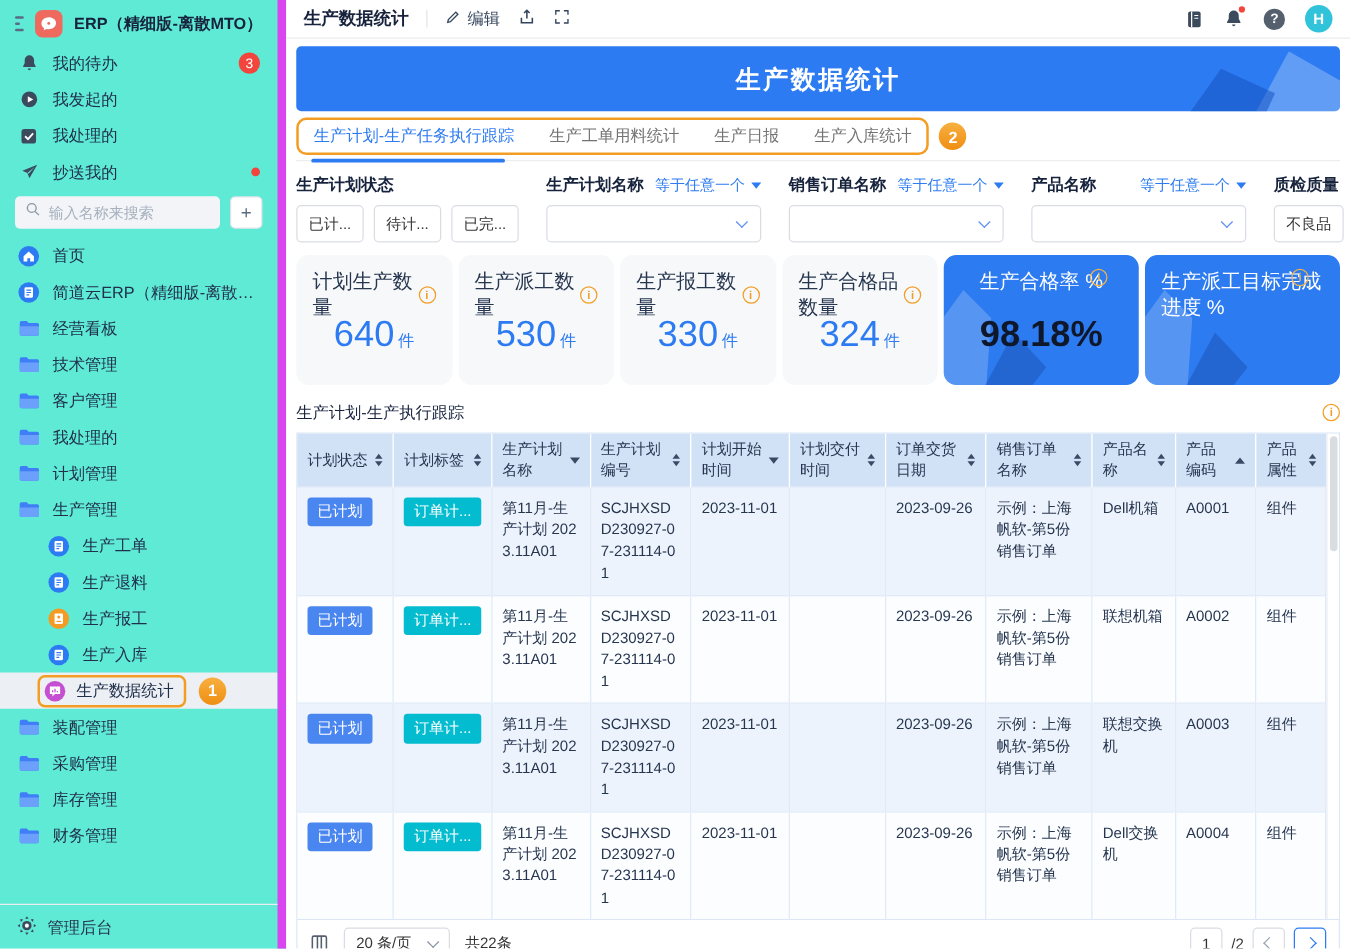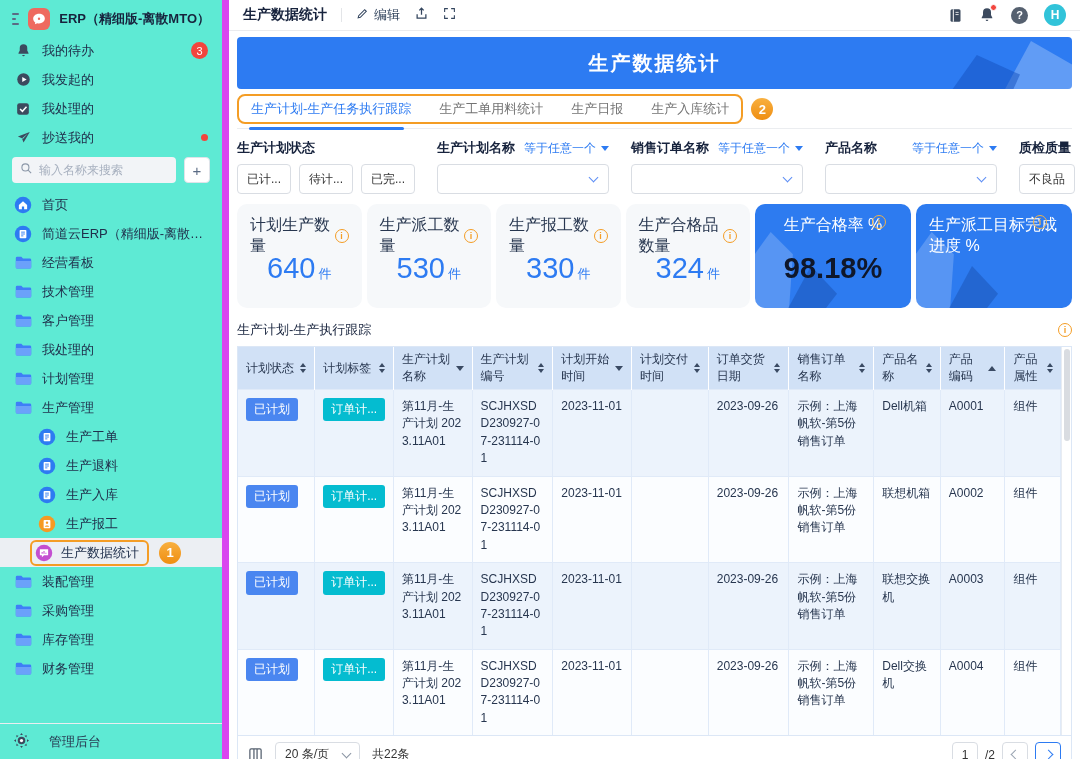--- a/index.html
+++ b/index.html
@@ -33,21 +33,21 @@
   font-size:15px; color:#5a6b84; display:flex; align-items:center; justify-content:center; cursor:pointer; }
 .nav { flex:1; overflow:hidden; }
 .child { padding-left:38px; }
 .srow.active { background:#eceff3; }
 .anno-box { display:inline-flex; align-items:center; gap:8px; border:2px solid #f49d25;
   border-radius:6px; padding:2px 8px 2px 3px; }
 .anno-num { width:22px; height:22px; border-radius:50%; flex:none;
   background:linear-gradient(180deg,#f8b040,#ef8e12); color:#fff; font-size:13px; font-weight:bold;
   display:flex; align-items:center; justify-content:center; }
 .sb-footer { border-top:1px solid #ebedf0; height:36px; display:flex; align-items:center;
-  gap:20px; padding:0 14px; font-size:13px; cursor:pointer; }
+  gap:9px; padding:0 14px; font-size:13px; cursor:pointer; }
 
 
 .main { flex:1; display:flex; flex-direction:column; height:100%; overflow:hidden; background:#fff; }
 .topbar { height:31px; min-height:31px; border-bottom:1px solid #eaebee; display:flex;
   align-items:center; padding:0 14px; gap:14px; }
 .tb-title { font-size:14px; font-weight:bold; color:#17233d; }
 .tb-sep { width:1px; height:14px; background:#e3e5e8; }
 .tb-act { display:flex; align-items:center; gap:5px; font-size:13px; color:#33455e; cursor:pointer; }
 .tb-right { margin-left:auto; display:flex; align-items:center; gap:16px; }
 .bell-wrap { position:relative; cursor:pointer; display:flex; }
@@ -329,37 +329,37 @@
               <circle cx="12" cy="12" r="11" fill="#2d7bf2"></circle>
               <rect x="7.5" y="6.5" width="9" height="11" rx="1.2" fill="#fff"></rect>
               <path d="M9.5 9.5h5M9.5 12h5M9.5 14.5h3" stroke="#2d7bf2" stroke-width="1.2"></path>
             </svg>
           </span>
         <span class="lab">生产退料</span>
       </div>
       <div class="srow child">
         <span class="ic">
             <svg viewBox="0 0 24 24" width="18" height="18">
-              <circle cx="12" cy="12" r="11" fill="#2d7bf2"></circle>
-              <rect x="7.5" y="6.5" width="9" height="11" rx="1.2" fill="#fff"></rect>
-              <path d="M9.5 9.5h5M9.5 12h5M9.5 14.5h3" stroke="#2d7bf2" stroke-width="1.2"></path>
-            </svg>
-          </span>
-        <span class="lab">生产入库</span>
-      </div>
-      <div class="srow child">
-        <span class="ic">
-            <svg viewBox="0 0 24 24" width="18" height="18">
               <circle cx="12" cy="12" r="11" fill="#f59a23"></circle>
               <rect x="7.5" y="6.5" width="9" height="11" rx="1.2" fill="#fff"></rect>
               <circle cx="12" cy="10.2" r="1.6" fill="#f59a23"></circle>
               <path d="M9 15.5c.5-2 5.5-2 6 0z" fill="#f59a23"></path>
             </svg>
           </span>
         <span class="lab">生产报工</span>
+      </div>
+      <div class="srow child">
+        <span class="ic">
+            <svg viewBox="0 0 24 24" width="18" height="18">
+              <circle cx="12" cy="12" r="11" fill="#2d7bf2"></circle>
+              <rect x="7.5" y="6.5" width="9" height="11" rx="1.2" fill="#fff"></rect>
+              <path d="M9.5 9.5h5M9.5 12h5M9.5 14.5h3" stroke="#2d7bf2" stroke-width="1.2"></path>
+            </svg>
+          </span>
+        <span class="lab">生产入库</span>
       </div>
       <div class="srow active" style="padding-left:30px;">
         <span class="anno-box">
           <span class="ic">
               <svg viewBox="0 0 24 24" width="18" height="18">
                 <circle cx="12" cy="12" r="11" fill="#c44fd0"></circle>
                 <path d="M6.5 7h11v8h-5.5L9.2 17.6V15H6.5z" fill="#fff"></path>
                 <path d="M9.5 13v-2.2M12 13V9.2M14.5 13v-1.4" stroke="#c44fd0" stroke-width="1.4"></path>
               </svg>
             </span>

